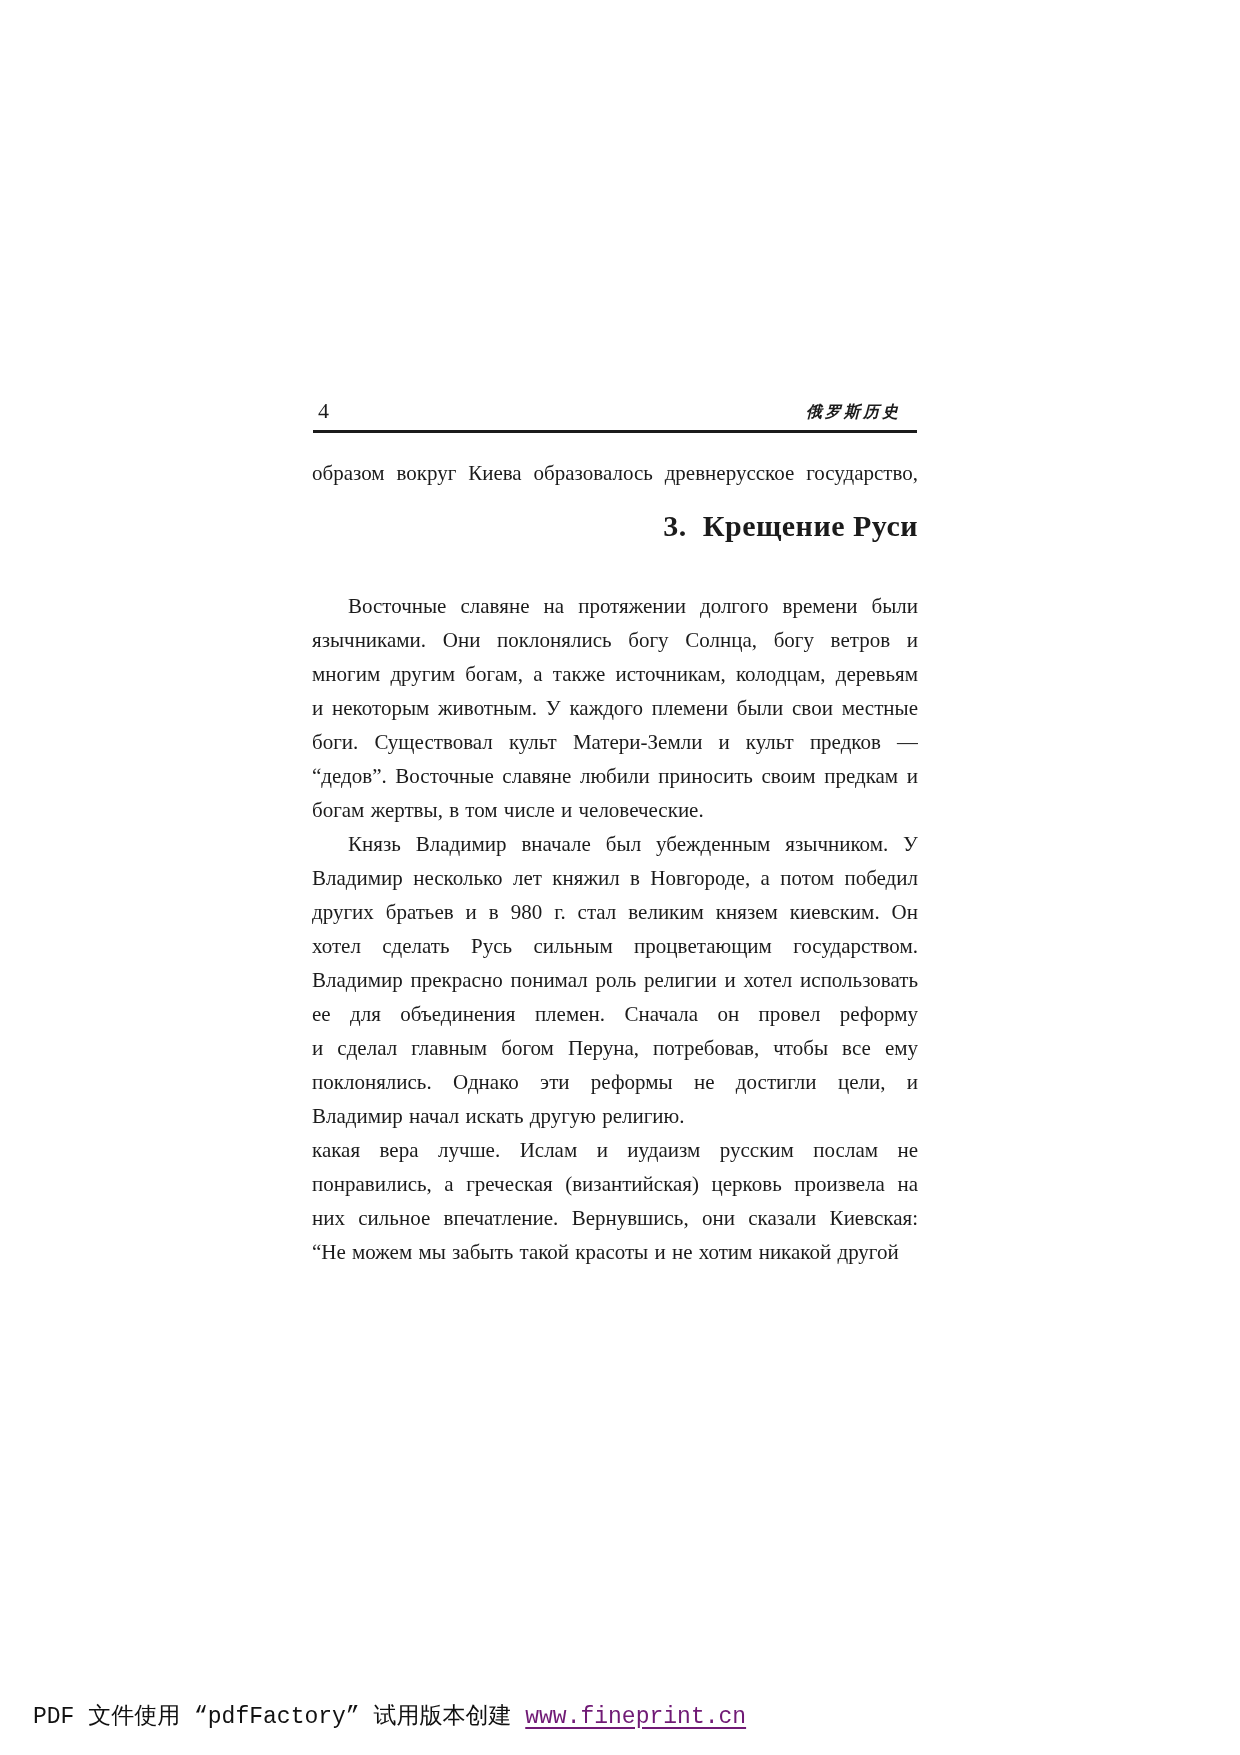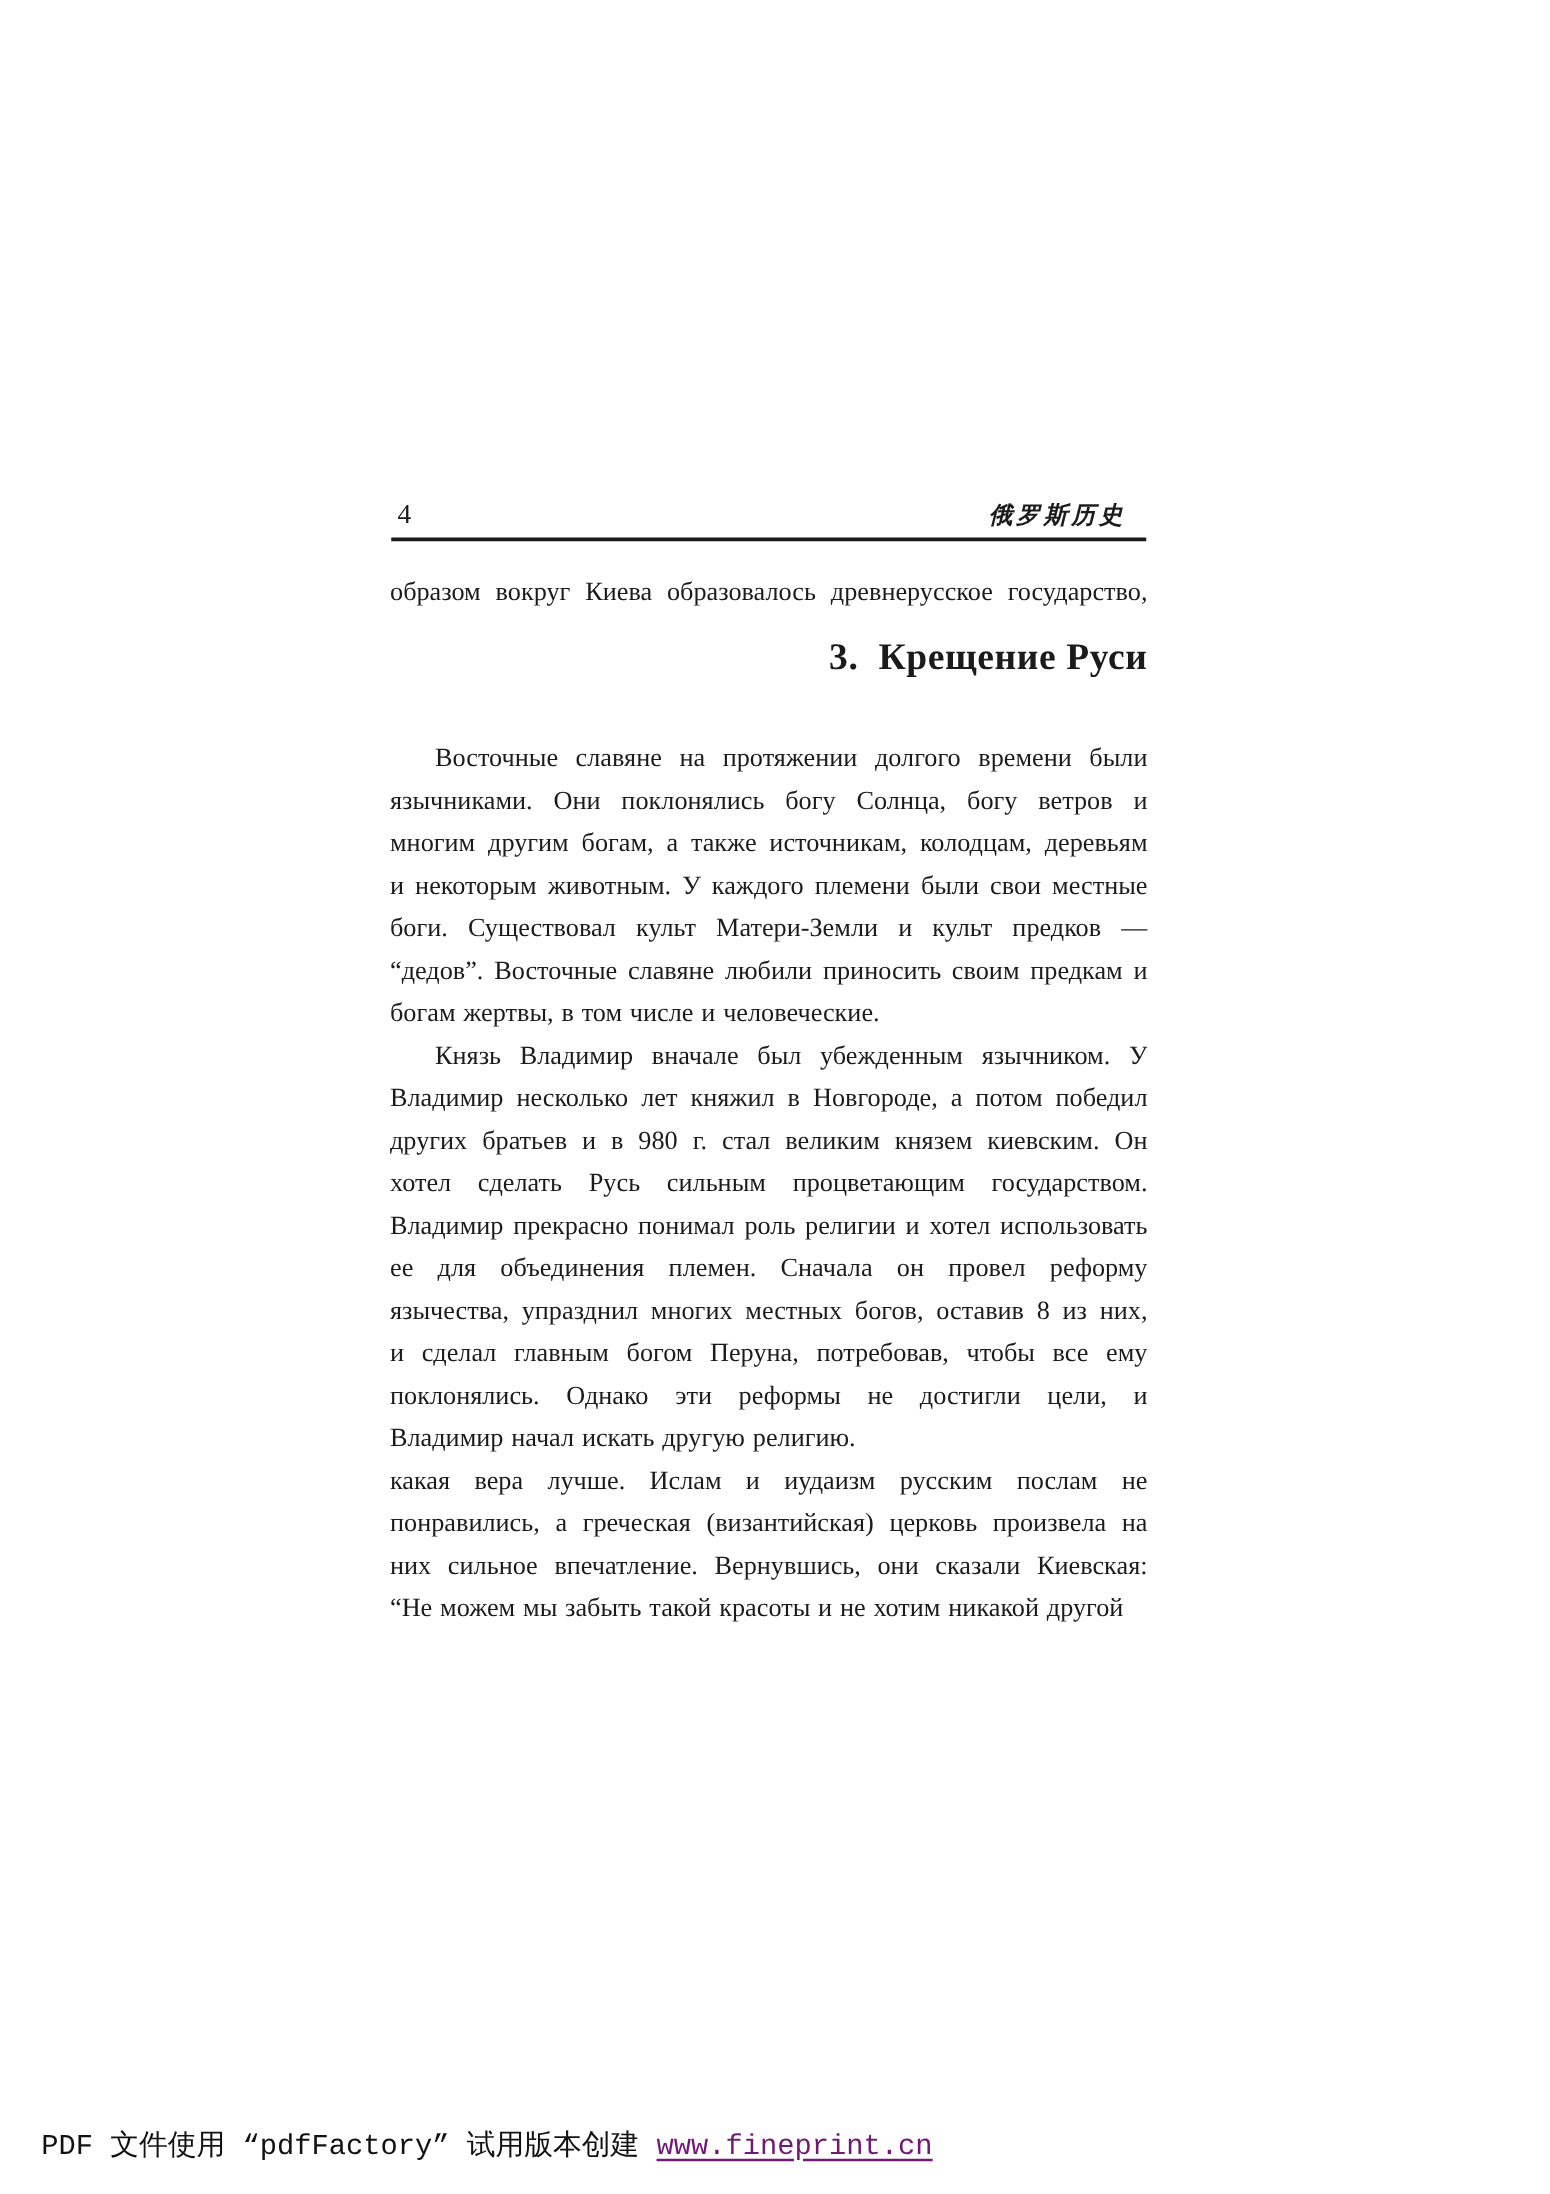--- a/index.html
+++ b/index.html
@@ -27,21 +27,21 @@
   }
   .pagenum {
     font-size: 22px;
     line-height: 26px;
     padding-left: 5px;
   }
   .htitle {
     font-family: "DejaVu Sans", sans-serif;
     font-weight: 700;
     font-style: italic;
-    font-size: 19px;
+    font-size: 16px;
     line-height: 24px;
     letter-spacing: 3px;
     padding-right: 16px;
   }
   .rule {
     position: absolute;
     left: 313px;
     top: 430px;
     width: 604px;
     height: 3px;
@@ -118,21 +118,20 @@
         <div class="line">“дедов”. Восточные славяне любили приносить своим предкам и</div>
         <div class="line last">богам жертвы, в том числе и человеческие.</div>
       </div>
       <div class="paragraph">
         <div class="line first">Князь Владимир вначале был убежденным язычником. У</div>
         <div class="line">Владимир несколько лет княжил в Новгороде, а потом победил</div>
         <div class="line">других братьев и в 980 г. стал великим князем киевским. Он</div>
         <div class="line">хотел сделать Русь сильным процветающим государством.</div>
         <div class="line">Владимир прекрасно понимал роль религии и хотел использовать</div>
         <div class="line">ее для объединения племен. Сначала он провел реформу</div>
-        <div class="line">язычества, упразднил многих местных богов, оставив 8 из них,</div>
         <div class="line">и сделал главным богом Перуна, потребовав, чтобы все ему</div>
         <div class="line">поклонялись. Однако эти реформы не достигли цели, и</div>
         <div class="line last">Владимир начал искать другую религию.</div>
       </div>
       <div class="paragraph">
         <div class="line">какая вера лучше. Ислам и иудаизм русским послам не</div>
         <div class="line">понравились, а греческая (византийская) церковь произвела на</div>
         <div class="line">них сильное впечатление. Вернувшись, они сказали Киевская:</div>
         <div class="line last">“Не можем мы забыть такой красоты и не хотим никакой другой</div>
       </div>

